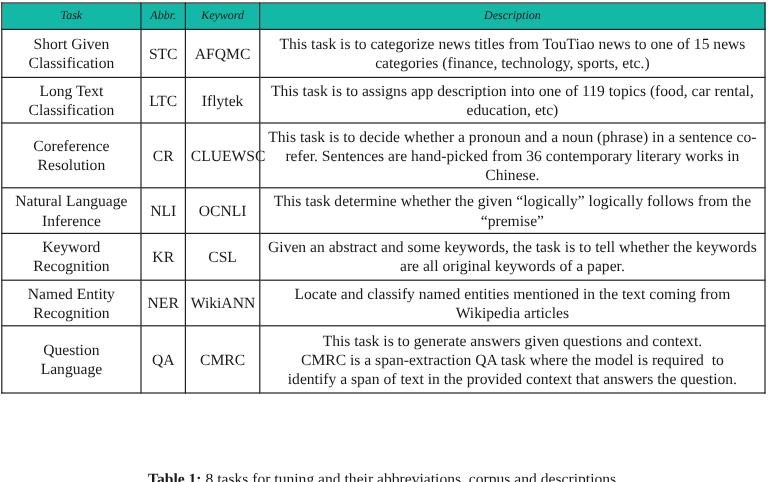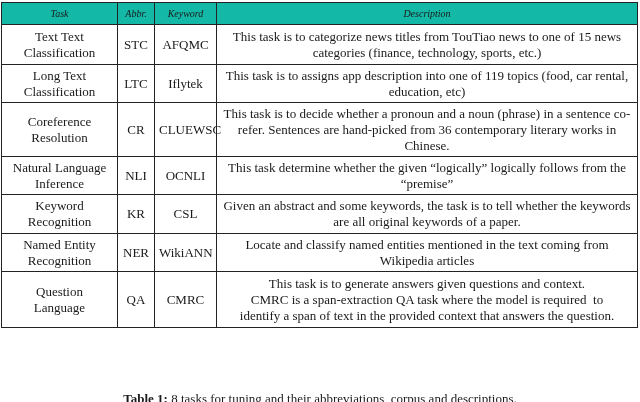--- a/index.html
+++ b/index.html
@@ -77,21 +77,21 @@
     <tr>
       <th>Task</th>
       <th>Abbr.</th>
       <th>Keyword</th>
       <th>Description</th>
     </tr>
   </thead>
   <tbody>
     <tr class="r-stc">
       <td>
-        <div>Text Text</div>
+        <div>Short Given</div>
         <div>Classification</div>
       </td>
       <td>STC</td>
       <td>AFQMC</td>
       <td class="desc">This task is to categorize news titles from TouTiao news to one of 15 news categories (finance, technology, sports, etc.)</td>
     </tr>
     <tr class="r-ltc">
       <td>
         <div>Long Text</div>
         <div>Classification</div>

